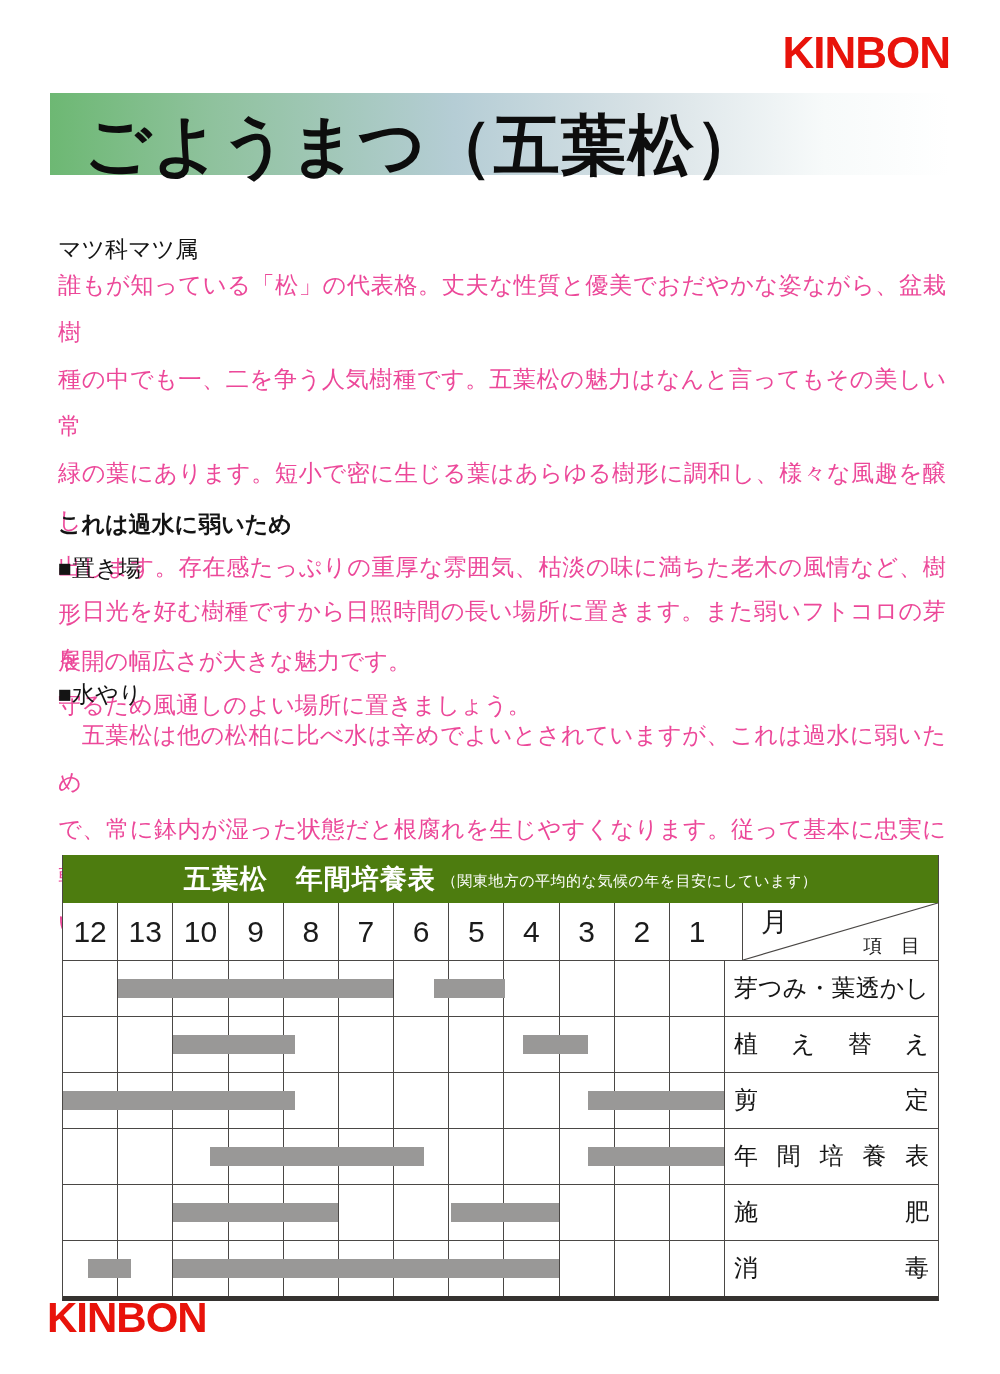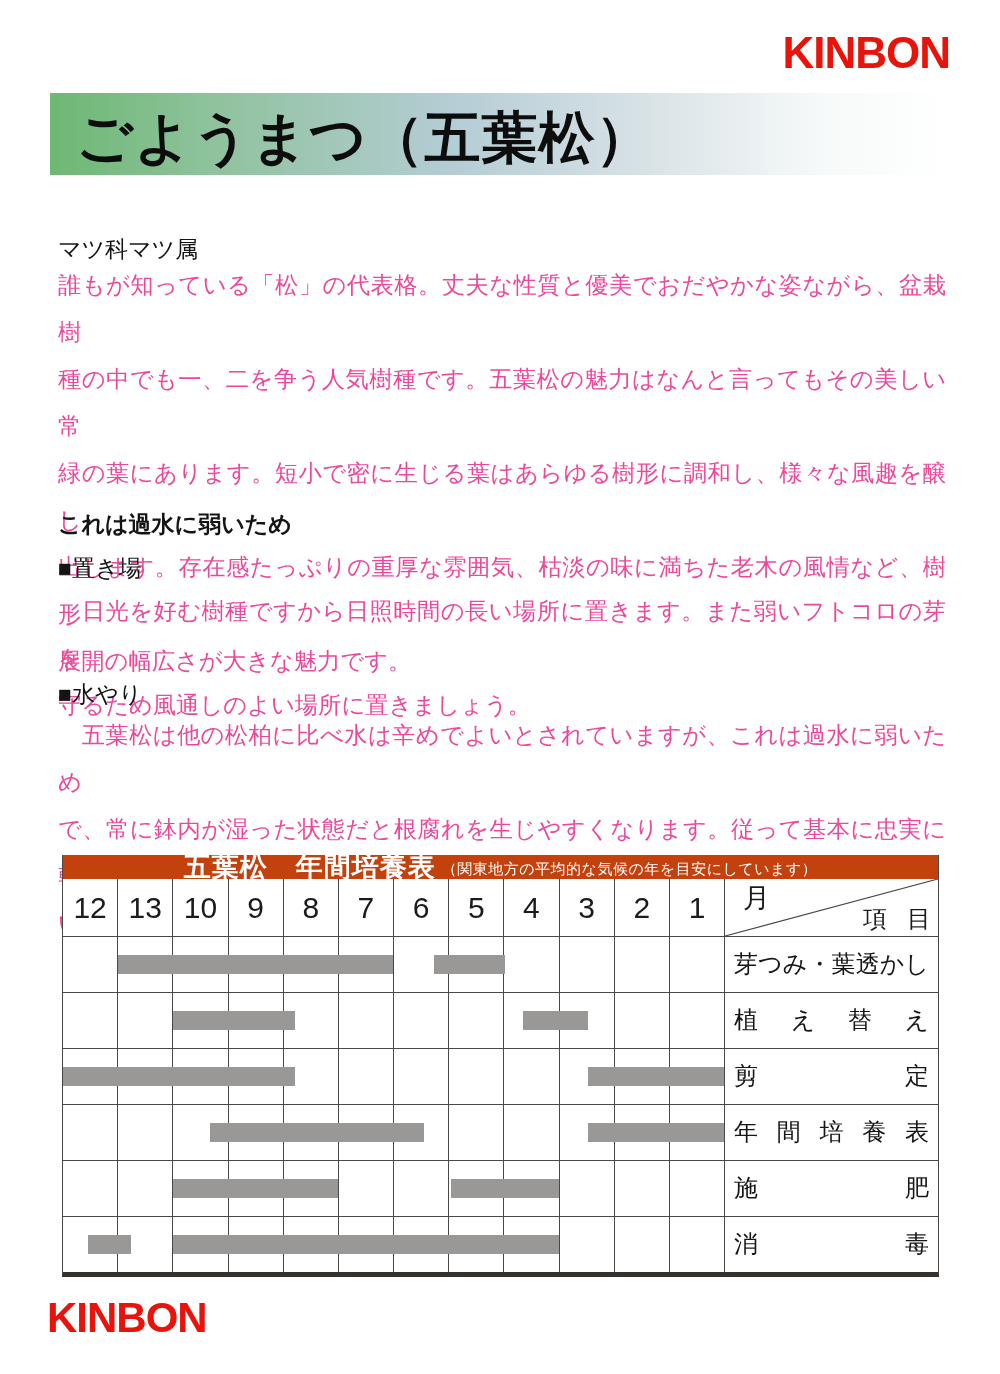--- a/index.html
+++ b/index.html
@@ -15,56 +15,56 @@
         color:#e8130b;letter-spacing:-1px;}
   .logo-top{position:absolute;top:28px;right:50px;font-size:44px;}
   .logo-bottom{position:absolute;top:1294px;left:47px;font-size:42px;}
 
   
   .banner{
     position:absolute;left:50px;top:93px;width:900px;height:82px;
     background:linear-gradient(90deg,#6db873 0%,#8fc29d 18%,#b5cdd5 45%,#d8e2e6 66%,#f7fafa 86%,#ffffff 100%);
   }
   .banner h1{
-    margin:4px;font-family:"Liberation Serif","DejaVu Serif",serif;font-weight:700;
-    font-size:56px;line-height:82px;padding-left:22px;color:#0d0d0d;letter-spacing:1px;
+    margin:12px;font-family:"Liberation Serif","DejaVu Serif",serif;font-weight:700;
+    font-size:66px;line-height:82px;padding-left:22px;color:#0d0d0d;letter-spacing:1px;
     white-space:nowrap;
   }
 
   
   .h-bold{position:absolute;left:58px;font-size:23px;font-weight:700;color:#141414;}
   .h-plain{position:absolute;left:58px;font-size:23px;font-weight:400;color:#141414;}
   .body-text{
     position:absolute;left:58px;width:888px;font-size:23.3px;line-height:47px;
     color:#ec4899;white-space:pre-line;text-align:justify;margin:0;
   }
 
   
   .care-table{
     position:absolute;left:62px;top:855px;width:877px;box-sizing:border-box;
     border-left:1.5px solid #4a4745;border-right:1.5px solid #4a4745;
     border-bottom:5px solid #35322f;background:#fff;
   }
   .tbar{
-    height:24px;background:#c2410c;display:flex;align-items:center;justify-content:center;
+    height:48px;background:#4d7c0f;display:flex;align-items:center;justify-content:center;
     gap:6px;color:#ffffff;
   }
   .tbar .t1{font-family:"Liberation Serif","DejaVu Serif",serif;font-weight:700;font-size:27px;letter-spacing:1px;}
   .tbar .t2{font-family:"Liberation Serif","DejaVu Serif",serif;font-size:15px;letter-spacing:0.5px;padding-top:4px;}
-  .thead{display:flex;height:57px;border-bottom:1.6px solid #4a4745;}
+  .thead{display:flex;height:57px;border-bottom:1.6px solid #4a4745;gap:18px;}
   .months{display:flex;width:661px;}
   .mcell{
     flex:1;text-align:center;line-height:57px;font-size:30px;color:#1b1b1b;
   }
   .mcell + .mcell{border-left:1.6px solid #4a4745;}
   .corner{flex:1;position:relative;border-left:1.6px solid #4a4745;
           font-family:"Liberation Serif","DejaVu Serif",serif;color:#1b1b1b;}
   .corner svg{position:absolute;inset:0;width:100%;height:100%;}
   .corner .c-month{position:absolute;top:1px;left:18px;font-size:27px;}
-  .corner .c-item{position:absolute;bottom:1px;right:0;font-size:24px;letter-spacing:7px;}
+  .corner .c-item{position:absolute;bottom:1px;right:11px;font-size:19px;letter-spacing:7px;}
   .trow{display:flex;height:55px;border-bottom:1.6px solid #4a4745;}
   .trow:last-child{border-bottom:none;}
   .bars-area{width:661px;position:relative;display:flex;}
   .gcell{flex:1;}
   .gcell + .gcell{border-left:1.6px solid #4a4745;}
   .bar{position:absolute;top:18px;height:19px;background:#999897;}
   .tlabel{
     flex:1;border-left:1.6px solid #4a4745;
     font-family:"Liberation Serif","DejaVu Serif",serif;font-size:24px;color:#161616;
     line-height:54px;text-align:justify;text-align-last:justify;padding:0 9px;

